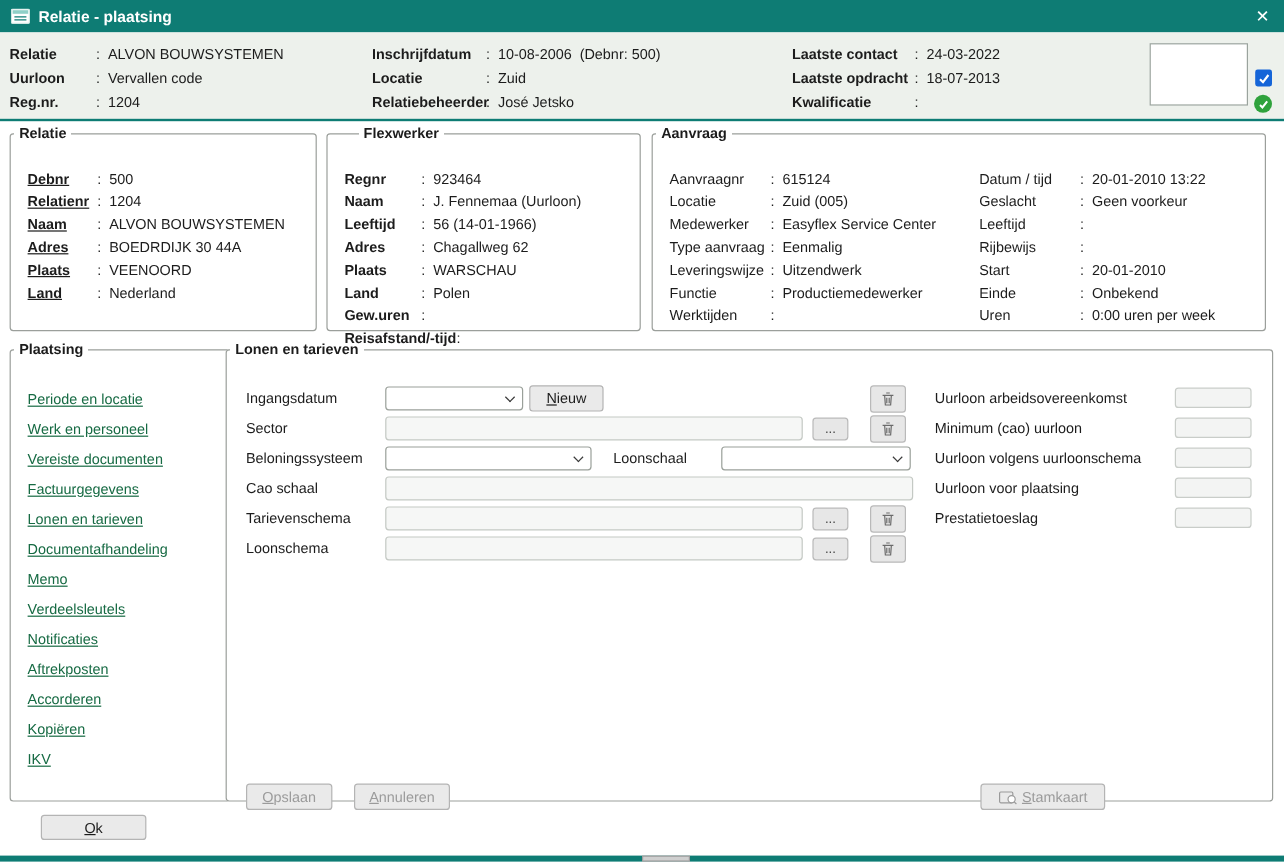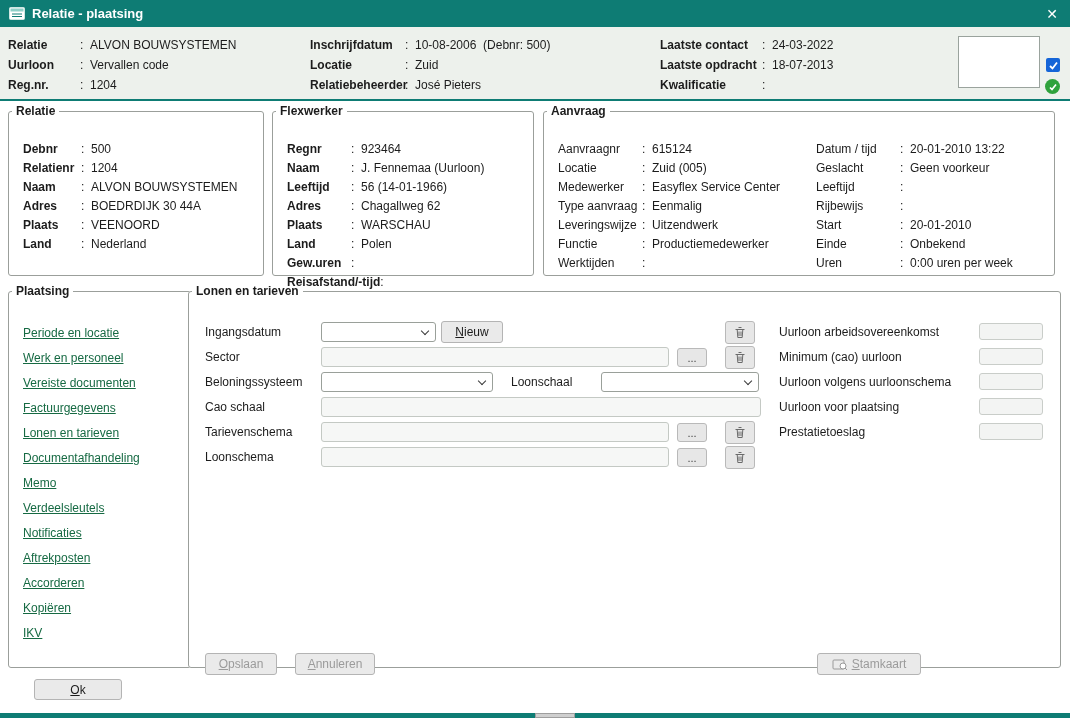--- a/index.html
+++ b/index.html
@@ -27,29 +27,29 @@
   .photo-box { position:absolute; left:958px; top:9px; width:82px; height:52px; background:#fff; border:1px solid #9aa39d; }
   .chkbox { position:absolute; left:1046px; top:31px; width:14px; height:14px; background:#1565D8;
     border-radius:2px; display:flex; align-items:center; justify-content:center; cursor:pointer; }
   .okcircle { position:absolute; left:1045px; top:52px; width:15px; height:15px; background:#2FA23C;
     border-radius:50%; display:flex; align-items:center; justify-content:center; }
   .divider { position:absolute; left:0; top:99px; width:100%; height:2px; background:#0E7C74; }
   
   fieldset.gb { position:absolute; border:1px solid #9b9f9b; border-radius:3px; background:#fff; }
   fieldset.gb legend { font-weight:bold; font-size:12px; padding:0 4px; margin-left:3px; }
   #fs-relatie    { left:8px;   top:104px; width:256px; height:172px; }
-  #fs-flexwerker { left:272px; top:104px; width:262px; height:172px; }
+  #fs-flexwerker { left:272px; top:104px; width:262px; height:172px;padding-left:23px; }
   #fs-aanvraag   { left:543px; top:104px; width:512px; height:172px; }
   #fs-plaatsing  { left:8px;   top:284px; width:184px; height:384px; }
   #fs-lonen      { left:188px; top:284px; width:873px; height:384px; }
   .gb-content { position:absolute; left:14px; top:22px; }
   .grow { display:flex; line-height:19px; white-space:nowrap; }
   .grow .lbl { flex:none; }
   .bold-lbl .lbl { font-weight:bold; }
-  #fs-relatie .lbl { min-width:58px; }
+  #fs-relatie .lbl { min-width:58px;text-decoration:underline; }
   #fs-flexwerker .lbl { min-width:64px; }
   #fs-aanvraag .lbl { min-width:84px; }
   .av-left  { position:absolute; left:14px;  top:22px; }
   .av-right { position:absolute; left:272px; top:22px; }
   
   .links { position:absolute; left:14px; top:28px; }
   .linkrow { height:25px; }
   .plink { color:#166A43; text-decoration:underline; cursor:pointer; white-space:nowrap; }
   
   .fl  { position:absolute; left:16px; line-height:20px; white-space:nowrap; }
@@ -114,21 +114,21 @@
         <span class="val">10-08-2006  (Debnr: 500)</span>
       </div>
     <div class="hrow">
         <span class="lbl">Locatie</span>
         <span class="sep">:</span>
         <span class="val">Zuid</span>
       </div>
     <div class="hrow">
         <span class="lbl">Relatiebeheerder</span>
         <span class="sep">:</span>
-        <span class="val">José Pieters</span>
+        <span class="val">José Jetsko</span>
       </div>
   </div>
   <div class="hcol" id="hcol3">
     <div class="hrow">
         <span class="lbl">Laatste contact</span>
         <span class="sep">:</span>
         <span class="val">24-03-2022</span>
       </div>
     <div class="hrow">
         <span class="lbl">Laatste opdracht</span>

